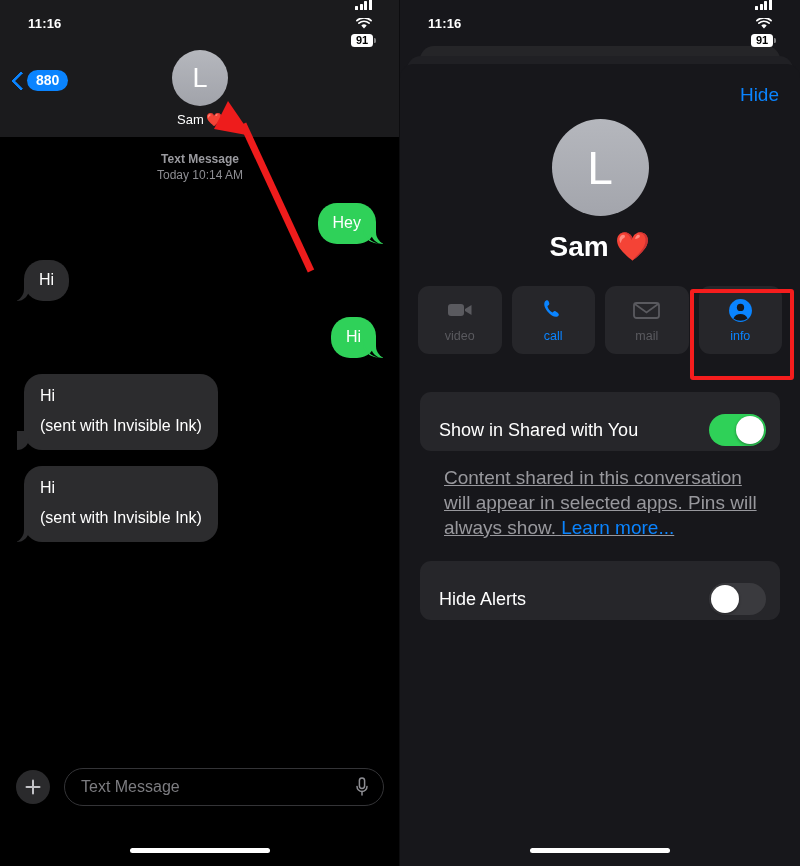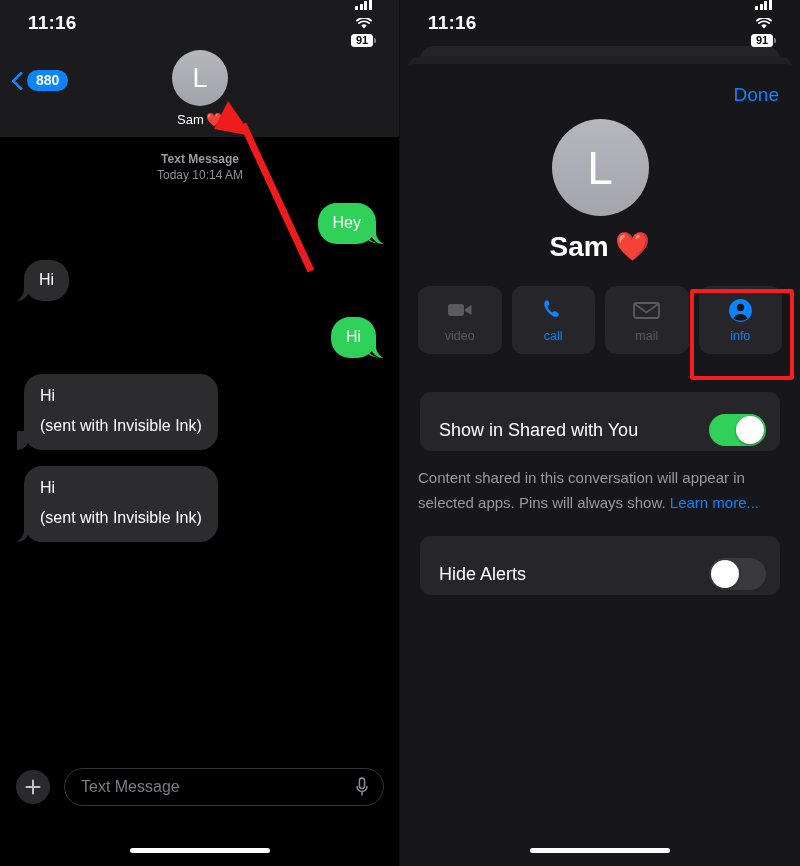--- a/index.html
+++ b/index.html
@@ -36,21 +36,21 @@
     top: 0; left: 0;
     width: 400px; height: 42px;
     display: flex;
     align-items: center;
     justify-content: space-between;
     padding: 0 24px 0 28px;
     z-index: 40;
   }
   .sb-time {
     color: #fff;
-    font-size: 19px;
+    font-size: 13px;
     font-weight: bold;
     letter-spacing: 0.2px;
     padding-top: 4px;
   }
   .sb-right {
     display: flex;
     align-items: center;
     gap: 6px;
     padding-top: 4px;
     flex-direction: column;
@@ -420,24 +420,25 @@
     top: 2px;
     width: 28px; height: 28px;
     border-radius: 50%;
     background: #fff;
     box-shadow: 0 1px 3px rgba(0,0,0,0.4);
   }
   .toggle.on  .knob { right: 2px; }
   .toggle.off .knob { left: 2px; }
 
   .footnote {
-    margin: 14px 32px 0 18px;
+    margin: 14px 32px 0 44px;
     color: #98989d;
-    font-size: 15px;
+    font-size: 19px;
     line-height: 25px;
+    text-decoration: underline;
   }
   .footnote a { color: #0a84ff; text-decoration: none; cursor: pointer; }
 
   
   .arrow-svg {
     position: absolute;
     left: 0; top: 0;
     width: 800px; height: 866px;
     z-index: 60;
     pointer-events: none;
@@ -560,21 +561,21 @@
 
   <div class="panel panel-right">
   </div>
 
   <div class="sheet-back2"></div>
   <div class="sheet-back1"></div>
 
   <div class="sheet">
 
     <div class="sheet-top">
-      <span class="done-btn">Done</span>
+      <span class="done-btn">Hide</span>
     </div>
 
     <div class="contact-block">
       <div class="avatar-lg">L</div>
       <div class="contact-name">
         <span>Sam</span>
         <span>❤️</span>
       </div>
     </div>
 

